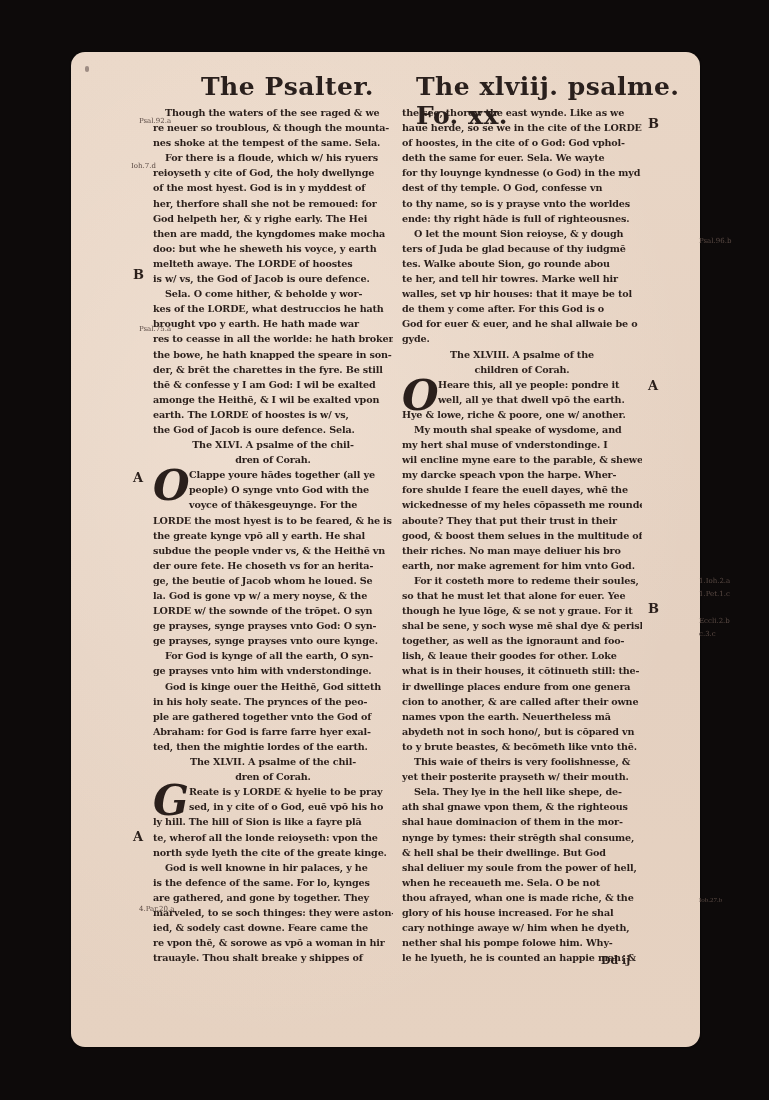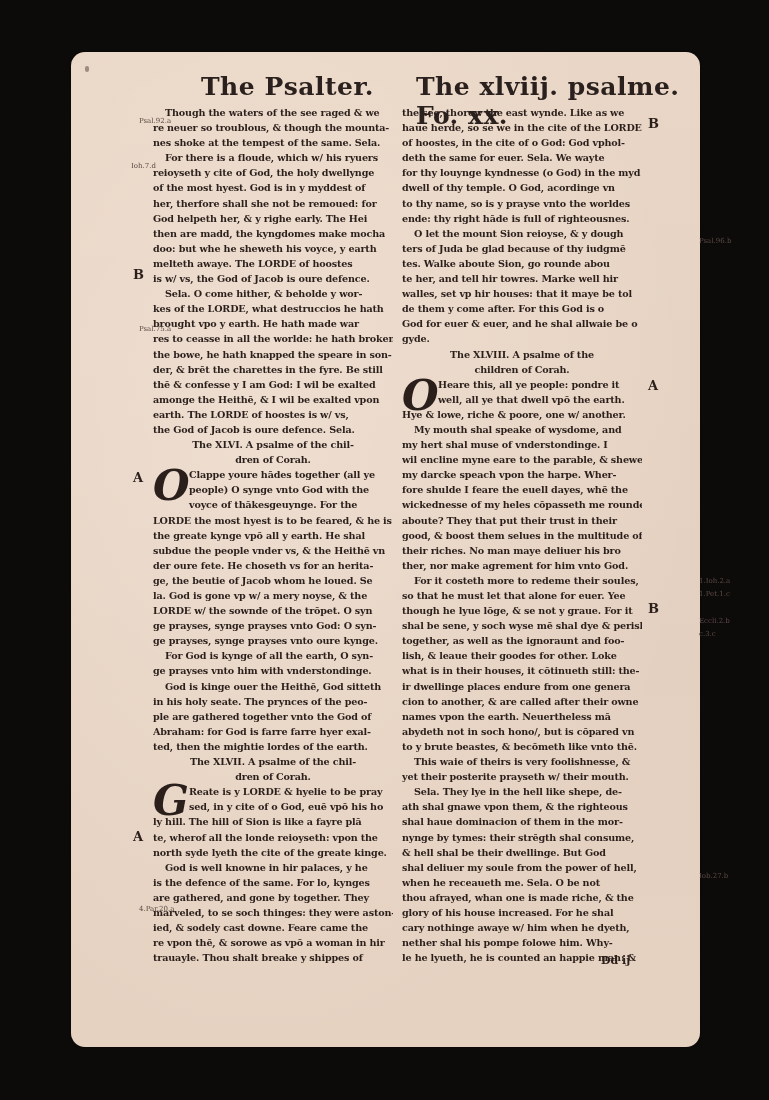--- a/index.html
+++ b/index.html
@@ -153,21 +153,21 @@
     </div>
   </div>
 
   <div class="col col-right">
     <div id="rc-lines">
         <div class="line">the see, thorow the east wynde.   Like as we</div>
         <div class="line">haue herde, so se we in the cite of the LORDE</div>
         <div class="line">of hoostes, in the cite of o God: God vphol-</div>
         <div class="line">deth the same for euer.   Sela.   We wayte</div>
         <div class="line">for thy louynge kyndnesse (o God) in the myd</div>
-        <div class="line">dwell of thy temple.   O God, acordinge vn</div>
+        <div class="line">dest of thy temple.   O God, confesse vn</div>
         <div class="line">to thy name, so is y prayse vnto the worldes</div>
         <div class="line">ende: thy right hāde is full of righteousnes.</div>
         <div class="line indent">O let the mount Sion reioyse, &amp; y dough</div>
         <div class="line">ters of Juda be glad because of thy iudgmē</div>
         <div class="line">tes.   Walke aboute Sion, go rounde abou</div>
         <div class="line">te her, and tell hir towres.   Marke well hir</div>
         <div class="line">walles, set vp hir houses: that it maye be tol</div>
         <div class="line">de them y come after.   For this God is o</div>
         <div class="line">God for euer &amp; euer, and he shal allwaie be o</div>
         <div class="line">gyde.</div>
@@ -182,21 +182,21 @@
           <div class="line">Hye &amp; lowe, riche &amp; poore, one w/ another.</div>
           <div class="line indent">My mouth shal speake of wysdome, and</div>
           <div class="line">my hert shal muse of vnderstondinge.   I</div>
           <div class="line">wil encline myne eare to the parable, &amp; shewe</div>
           <div class="line">my darcke speach vpon the harpe.   Wher-</div>
           <div class="line">fore shulde I feare the euell dayes, whē the</div>
           <div class="line">wickednesse of my heles cōpasseth me rounde</div>
           <div class="line">aboute?   They that put their trust in their</div>
           <div class="line">good, &amp; boost them selues in the multitude of</div>
           <div class="line">their riches.   No man maye deliuer his bro</div>
-          <div class="line">ther, nor make agrement for him vnto God.</div>
+          <div class="line">earth, nor make agrement for him vnto God.</div>
           <div class="line indent">For it costeth more to redeme their soules,</div>
           <div class="line">so that he must let that alone for euer.   Yee</div>
           <div class="line">though he lyue lōge, &amp; se not y graue.   For it</div>
           <div class="line">shal be sene, y soch wyse mē shal dye &amp; perishe</div>
           <div class="line">together, as well as the ignoraunt and foo-</div>
           <div class="line">lish, &amp; leaue their goodes for other.   Loke</div>
           <div class="line">what is in their houses, it cōtinueth still: the-</div>
           <div class="line">ir dwellinge places endure from one genera</div>
           <div class="line">cion to another, &amp; are called after their owne</div>
           <div class="line">names vpon the earth.   Neuertheless mā</div>
@@ -233,15 +233,15 @@
     </div>
   <div id="margin-right">
       <div class="margin-letter" style="top: 64px; left: 577px;">B</div>
       <div class="margin-note" style="top: 185px; left: 580px;">Psal.96.b</div>
       <div class="margin-letter" style="top: 326px; left: 577px;">A</div>
       <div class="margin-note" style="top: 525px; left: 580px;">1.Ioh.2.a</div>
       <div class="margin-note" style="top: 538px; left: 580px;">1.Pet.1.c</div>
       <div class="margin-letter" style="top: 549px; left: 577px;">B</div>
       <div class="margin-note" style="top: 565px; left: 580px;">Eccli.2.b</div>
       <div class="margin-note" style="top: 578px; left: 580px;">c.3.c</div>
-      <div class="margin-note" style="top: 820px; left: 580px;">Iob.27.b</div>
+      <div class="margin-note" style="top: 844px; left: 580px; font-family: Liberation Serif, serif;">Iob.27.b</div>
     </div>
 </div>
 
 </body></html>

